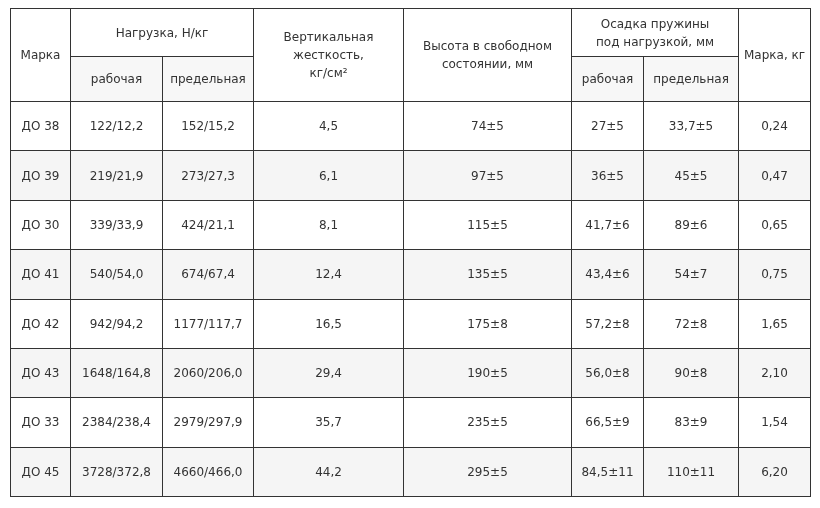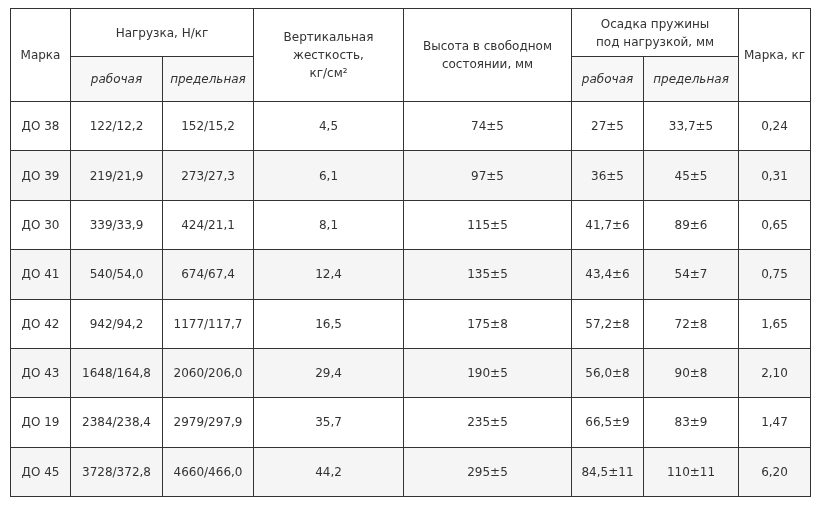--- a/index.html
+++ b/index.html
@@ -28,21 +28,21 @@
     text-align: center;
     vertical-align: middle;
     font-size: 12px;
     font-weight: normal;
     line-height: 1.5;
     padding: 2px 4px;
     box-sizing: border-box;
     overflow: hidden;
   }
   thead tr.head-top { height: 48px; }
-  thead tr.head-sub { height: 45px; font-style: italic; }
+  thead tr.head-sub { height: 45px; }
   tbody tr { height: 49px; }
   tbody tr:nth-child(even) td { background: #f5f5f5; }
   th.sub { background: #f7f7f7; }
   .pre { white-space: pre-line; }
 </style>
 </head>
 <body>
 
 <div class="page">
   <table class="specs">
@@ -88,21 +88,21 @@
         <td>0,24</td>
       </tr>
       <tr>
         <td>ДО 39</td>
         <td>219/21,9</td>
         <td>273/27,3</td>
         <td>6,1</td>
         <td>97±5</td>
         <td>36±5</td>
         <td>45±5</td>
-        <td>0,31</td>
+        <td>0,47</td>
       </tr>
       <tr>
         <td>ДО 30</td>
         <td>339/33,9</td>
         <td>424/21,1</td>
         <td>8,1</td>
         <td>115±5</td>
         <td>41,7±6</td>
         <td>89±6</td>
         <td>0,65</td>
@@ -131,28 +131,28 @@
         <td>ДО 43</td>
         <td>1648/164,8</td>
         <td>2060/206,0</td>
         <td>29,4</td>
         <td>190±5</td>
         <td>56,0±8</td>
         <td>90±8</td>
         <td>2,10</td>
       </tr>
       <tr>
-        <td>ДО 19</td>
+        <td>ДО 33</td>
         <td>2384/238,4</td>
         <td>2979/297,9</td>
         <td>35,7</td>
         <td>235±5</td>
         <td>66,5±9</td>
         <td>83±9</td>
-        <td>1,47</td>
+        <td>1,54</td>
       </tr>
       <tr>
         <td>ДО 45</td>
         <td>3728/372,8</td>
         <td>4660/466,0</td>
         <td>44,2</td>
         <td>295±5</td>
         <td>84,5±11</td>
         <td>110±11</td>
         <td>6,20</td>

